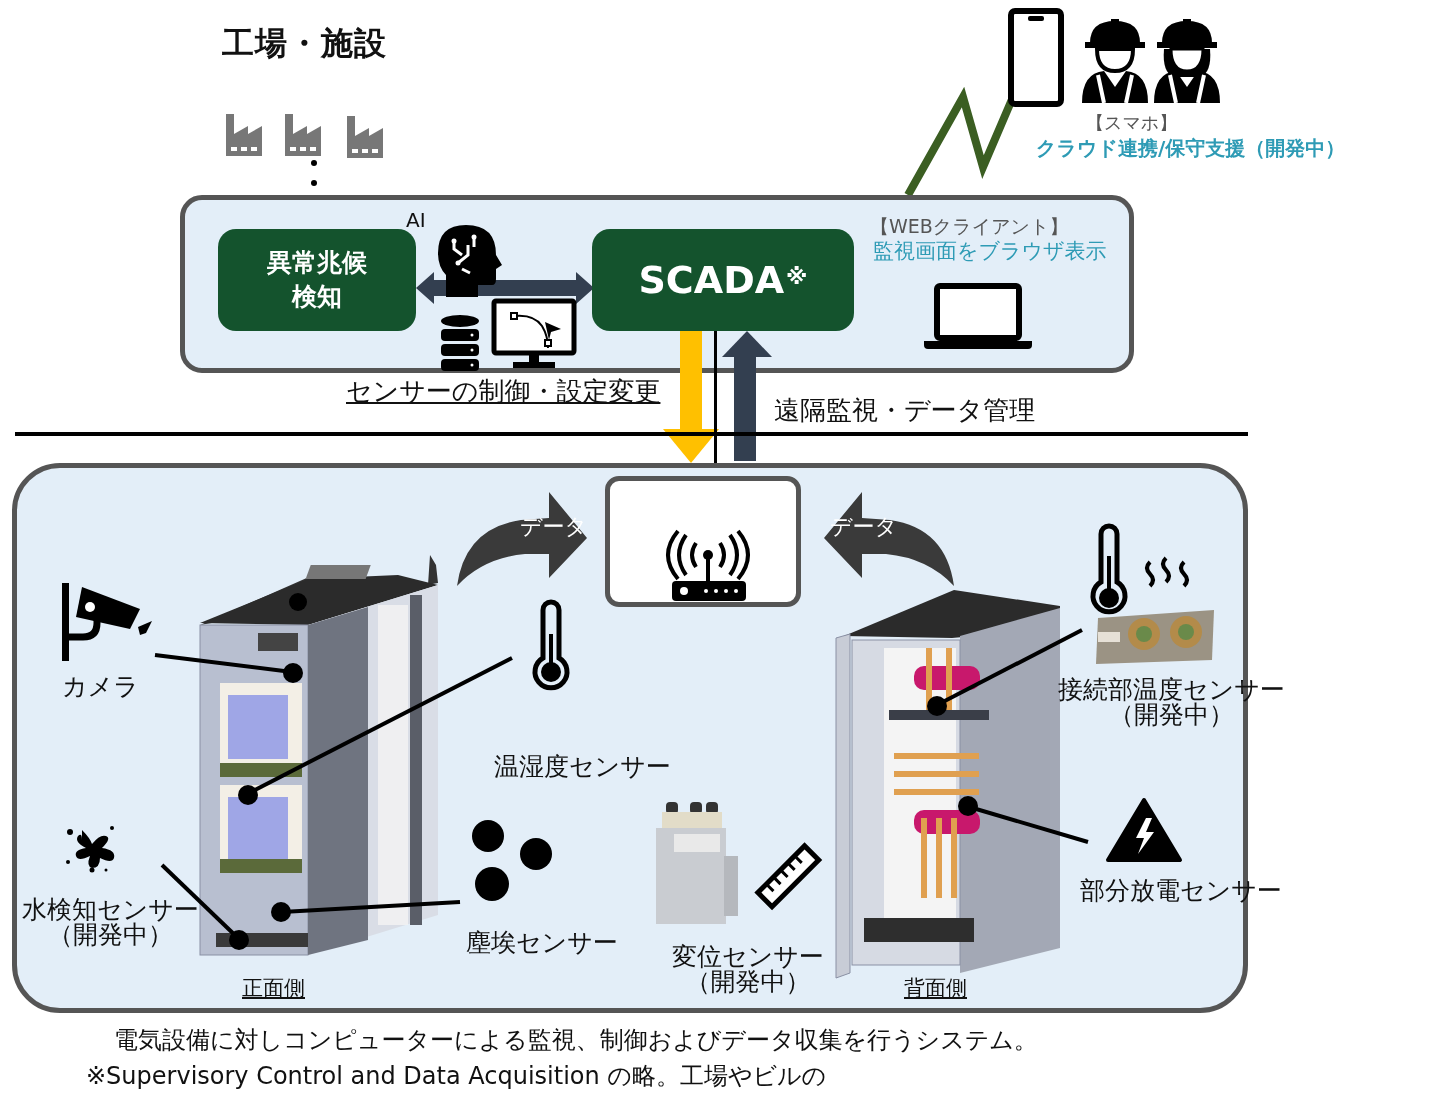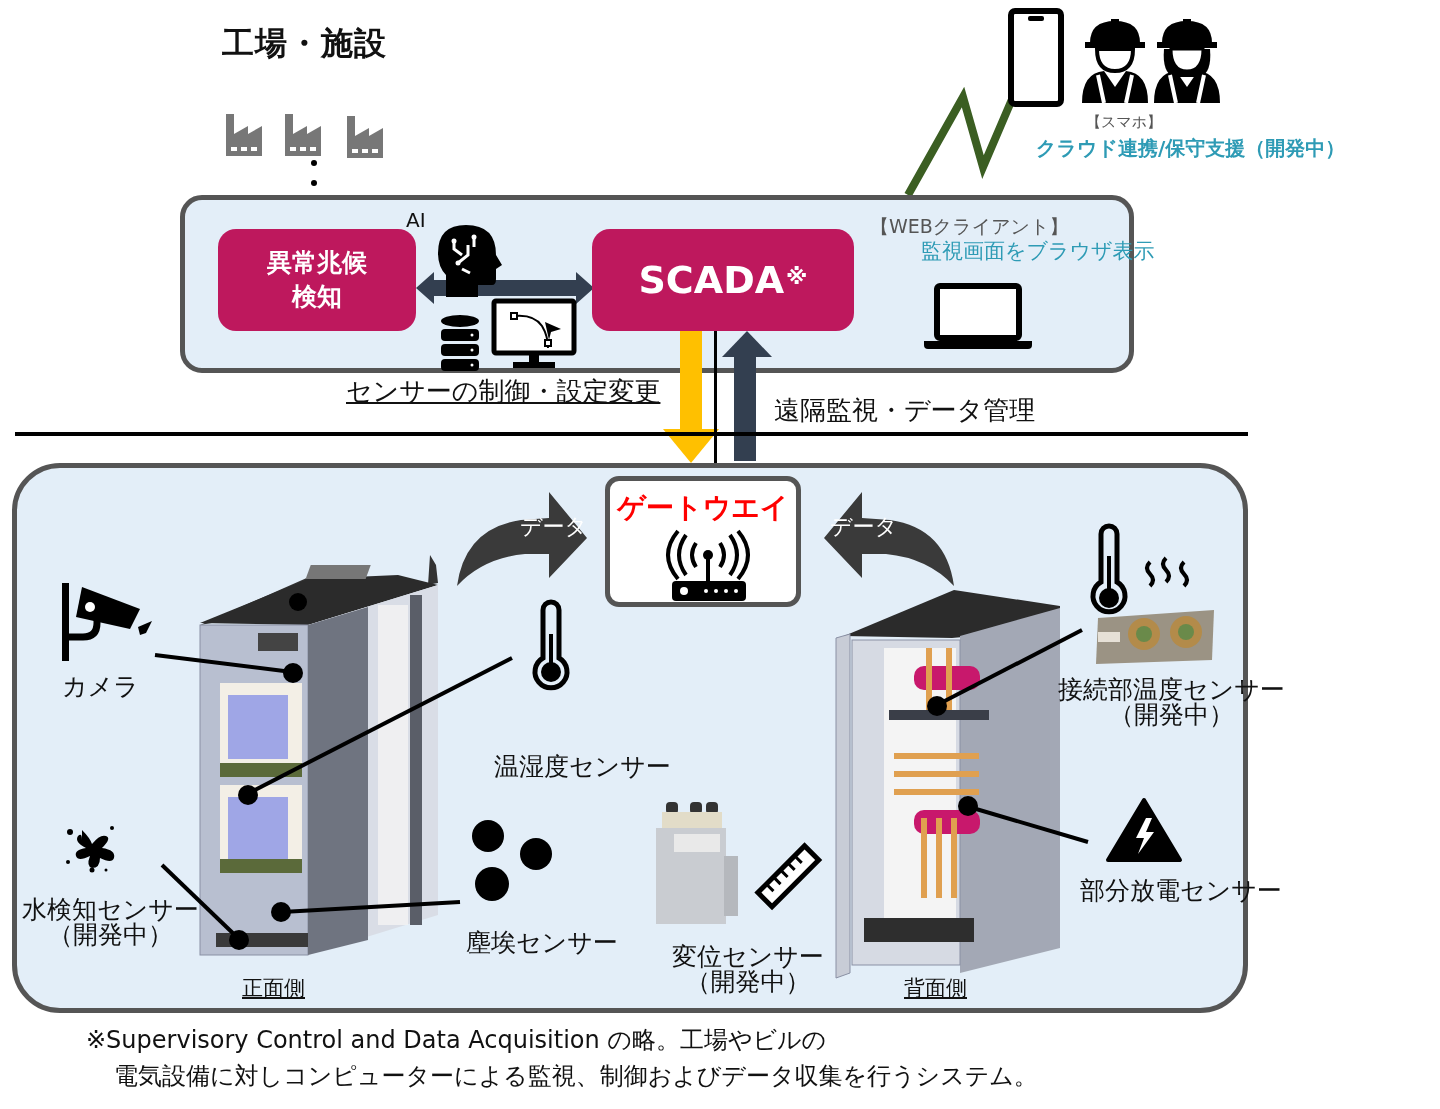--- a/index.html
+++ b/index.html
@@ -4,21 +4,21 @@
 <style>
   html, body { margin:0; padding:0; background:#ffffff; }
   body { width:1440px; height:1109px; position:relative; overflow:hidden;
          font-family:"DejaVu Sans","Liberation Sans",sans-serif; color:#111; }
   .abs { position:absolute; }
   .title { left:222px; top:22px; font-size:32px; font-weight:bold; letter-spacing:1px; }
   .panel-top { left:180px; top:195px; width:954px; height:178px; background:#e3eef8;
                border:5px solid #555; border-radius:22px; box-sizing:border-box; }
   .panel-bottom { left:12px; top:463px; width:1236px; height:550px; background:#e3eef8;
                   border:5px solid #555; border-radius:48px; box-sizing:border-box; }
-  .greenbox { background:#be185d; color:#fff; border-radius:18px; display:flex;
+  .greenbox { background:#14532d; color:#fff; border-radius:18px; display:flex;
               align-items:center; justify-content:center; text-align:center; font-weight:bold; }
   .anomaly { left:218px; top:229px; width:198px; height:102px; font-size:25px; line-height:34px; }
   .scada { left:592px; top:229px; width:262px; height:102px; font-size:38px; }
   .scada sup { font-size:22px; vertical-align:top; position:relative; top:-4px; margin-left:2px; }
   .divider { left:15px; top:432px; width:1233px; height:4px; background:#000; }
   .lbl { font-size:26px; white-space:nowrap; }
   .small { font-size:25px; white-space:nowrap; text-align:center; line-height:25px; }
   .teal { color:#2e9bb5; }
   .gray { color:#555; }
   .gw-box { left:605px; top:476px; width:196px; height:131px; background:#fff;
@@ -78,21 +78,21 @@
 <svg style="left:1152px;top:15px;" width="70" height="90">
   <path d="M10 28 q0 -22 25 -22 q25 0 25 22 z" fill="#000"></path>
   <rect x="5" y="27" width="60" height="6" fill="#000"></rect>
   <rect x="31" y="4" width="8" height="10" fill="#000"></rect>
   <path d="M12 34 q-2 24 10 28 h26 q12 -4 10 -28 z" fill="#000"></path>
   <path d="M19 34 q0 22 16 22 q16 0 16 -22 z" fill="#fff" stroke="#000" stroke-width="3"></path>
   <path d="M2 88 q0 -30 22 -32 l11 16 l11 -16 q22 2 22 32 z" fill="#000"></path>
   <path d="M18 60 l6 28 M52 60 l-6 28" stroke="#fff" stroke-width="4"></path>
 </svg>
 
-<div class="abs small gray" style="left:1086px;top:110px;font-size:15px;">【スマホ】</div>
+<div class="abs small gray" style="left:1086px;top:110px;font-size:18px;">【スマホ】</div>
 <div class="abs small teal" style="left:1036px;top:136px;font-size:20px;font-weight:bold;">クラウド連携/保守支援（開発中）</div>
 
 <div class="abs panel-top"></div>
 
 <div class="abs greenbox anomaly">
   <div>
     <div>異常兆候</div>
     <div>検知</div>
   </div>
 </div>
@@ -130,21 +130,21 @@
   <rect x="54" y="42" width="6" height="6" fill="#fff" stroke="#000" stroke-width="2"></rect>
   <polygon points="54,24 70,31 60,34 58,42" fill="#000"></polygon>
 </svg>
 
 <div class="abs greenbox scada">
   <span>SCADA</span>
     <sup>※</sup>
 </div>
 
 <div class="abs small gray" style="left:870px;top:214px;font-size:19px;text-align:left;">【WEBクライアント】</div>
-<div class="abs small teal" style="left:873px;top:239px;font-size:21px;text-align:right;margin-left:48px;">監視画面をブラウザ表示</div>
+<div class="abs small teal" style="left:873px;top:239px;font-size:21px;text-align:right;">監視画面をブラウザ表示</div>
 
 <svg style="left:922px;top:283px;" width="112" height="68">
   <rect x="15" y="3" width="82" height="52" rx="3" fill="#fff" stroke="#000" stroke-width="6"></rect>
   <path d="M2 58 h108 v4 q0 4 -4 4 h-100 q-4 0 -4 -4 z" fill="#000"></path>
 </svg>
 
 <svg style="left:660px;top:331px;" width="120" height="135">
   <g>
     <rect x="20" y="0" width="22" height="100" fill="#ffc000"></rect>
     <polygon points="3,98 59,98 31,132" fill="#ffc000"></polygon>
@@ -167,21 +167,20 @@
   <path d="M2 108 Q10 50 66 42 L94 40 L94 14 L132 60 L94 100 L94 76 L70 76 Q28 80 2 108 Z" fill="#3a3a3a"></path>
 </svg>
 <div class="abs" style="left:520px;top:512px;font-size:22px;color:#fff;">データ</div>
 
 <svg style="left:808px;top:478px;" width="150" height="110">
   <path d="M146 108 Q138 50 82 42 L54 40 L54 14 L16 60 L54 100 L54 76 L78 76 Q120 80 146 108 Z" fill="#3a3a3a"></path>
 </svg>
 <div class="abs" style="left:830px;top:512px;font-size:22px;color:#fff;">データ</div>
 
 <div class="abs gw-box">
-  <div class="abs gw-title">ゲートウエイ</div>
   <svg style="left:58px;top:50px;" width="80" height="72">
     <path d="M18 4 q-14 20 0 40 M10 0 q-20 24 0 48 M62 4 q14 20 0 40 M70 0 q20 24 0 48" stroke="#000" stroke-width="4" fill="none"></path>
     <path d="M28 12 q-8 12 0 24 M52 12 q8 12 0 24" stroke="#000" stroke-width="4" fill="none"></path>
     <circle cx="40" cy="24" r="5" fill="#000"></circle>
     <rect x="38" y="24" width="4" height="28" fill="#000"></rect>
     <rect x="4" y="50" width="74" height="20" rx="4" fill="#000"></rect>
     <circle cx="16" cy="60" r="4" fill="#fff"></circle>
     <circle cx="38" cy="60" r="2" fill="#fff"></circle>
       <circle cx="48" cy="60" r="2" fill="#fff"></circle>
       <circle cx="58" cy="60" r="2" fill="#fff"></circle>
@@ -327,15 +326,15 @@
   <div>（開発中）</div>
 </div>
 
 <svg style="left:1104px;top:796px;" width="80" height="68">
   <path d="M40 4 L76 64 H4 Z" fill="#000" stroke="#000" stroke-width="4" stroke-linejoin="round"></path>
   <polygon points="42,22 32,42 40,42 34,58 50,36 42,36 48,22" fill="#fff"></polygon>
 </svg>
 <div class="abs small" style="left:1080px;top:878px;">部分放電センサー</div>
 
 <div class="abs footnote">
+  <div style="padding-left:28px;">電気設備に対しコンピューターによる監視、制御およびデータ収集を行うシステム。</div>
   <div>※Supervisory Control and Data Acquisition の略。工場やビルの</div>
-  <div style="padding-left:28px;">電気設備に対しコンピューターによる監視、制御およびデータ収集を行うシステム。</div>
 </div>
 
 </body></html>

